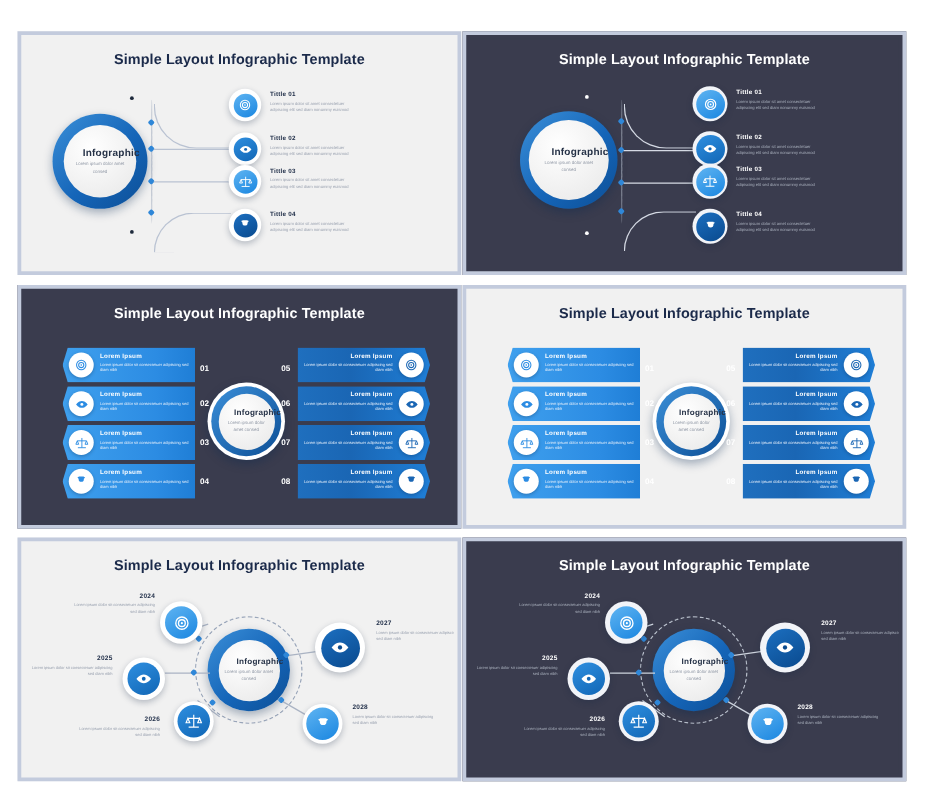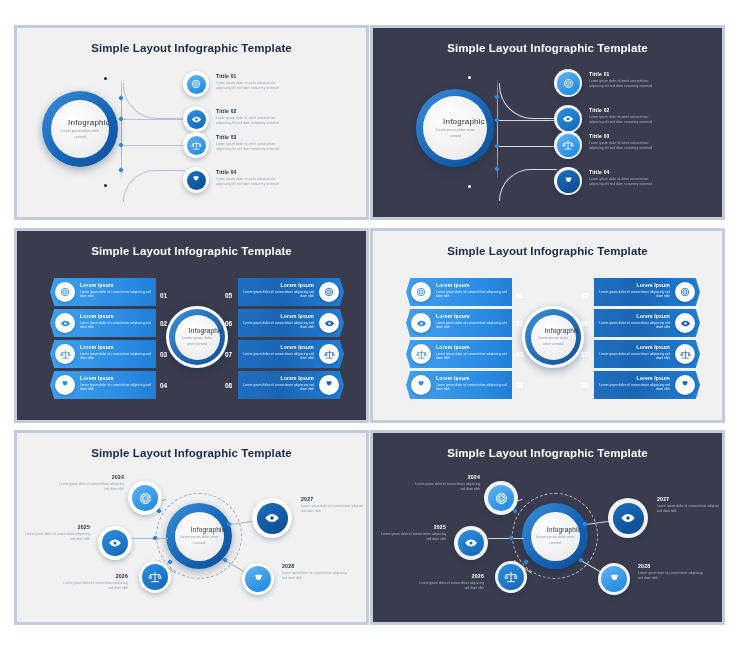--- a/index.html
+++ b/index.html
@@ -48,21 +48,21 @@
     box-shadow: 0 3px 8px rgba(10,40,80,.35);
   }
   .hub .core {
     border-radius: 50%;
     background: radial-gradient(circle at 38% 32%, #ffffff 0%, #ededed 75%, #e2e2e2 100%);
     display: flex; flex-direction: column;
     align-items: center; justify-content: center;
     text-align: center;
   }
   .hub .core .ht {
-    font-size: 8px; font-weight: normal; color: #263247; letter-spacing: .2px; margin-left: 18px;
+    font-size: 8px; font-weight: bold; color: #263247; letter-spacing: .2px; margin-left: 18px;
   }
   .hub .core .hs {
     margin-top: 2px; font-size: 3.6px; line-height: 1.45; color: #8e96a4;
     width: 80%;
   }
 
   .node {
     position: absolute; border-radius: 50%;
     background: #ffffff;
     box-shadow: 0 2px 5px rgba(20,40,70,.28);

